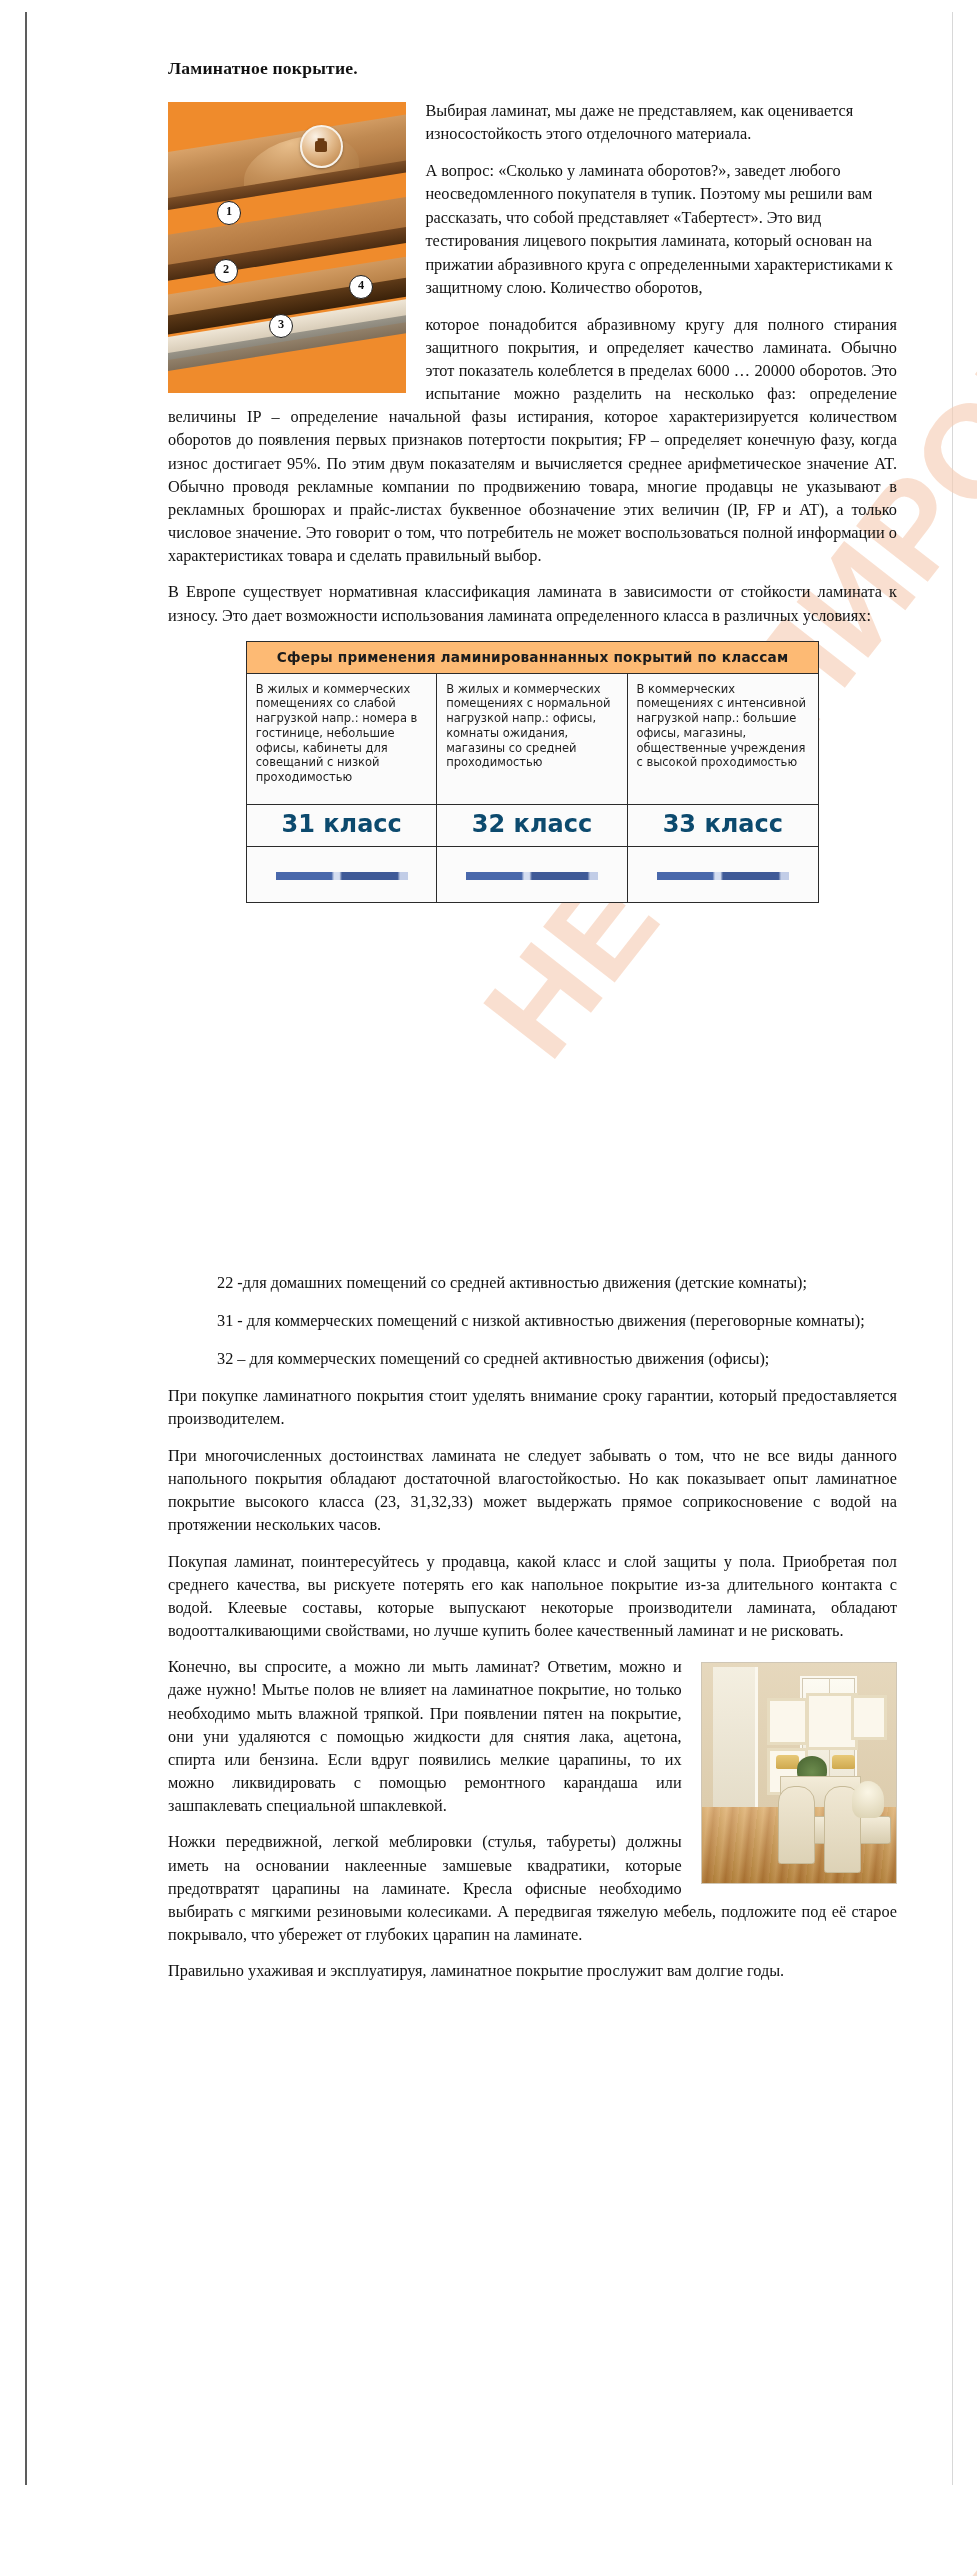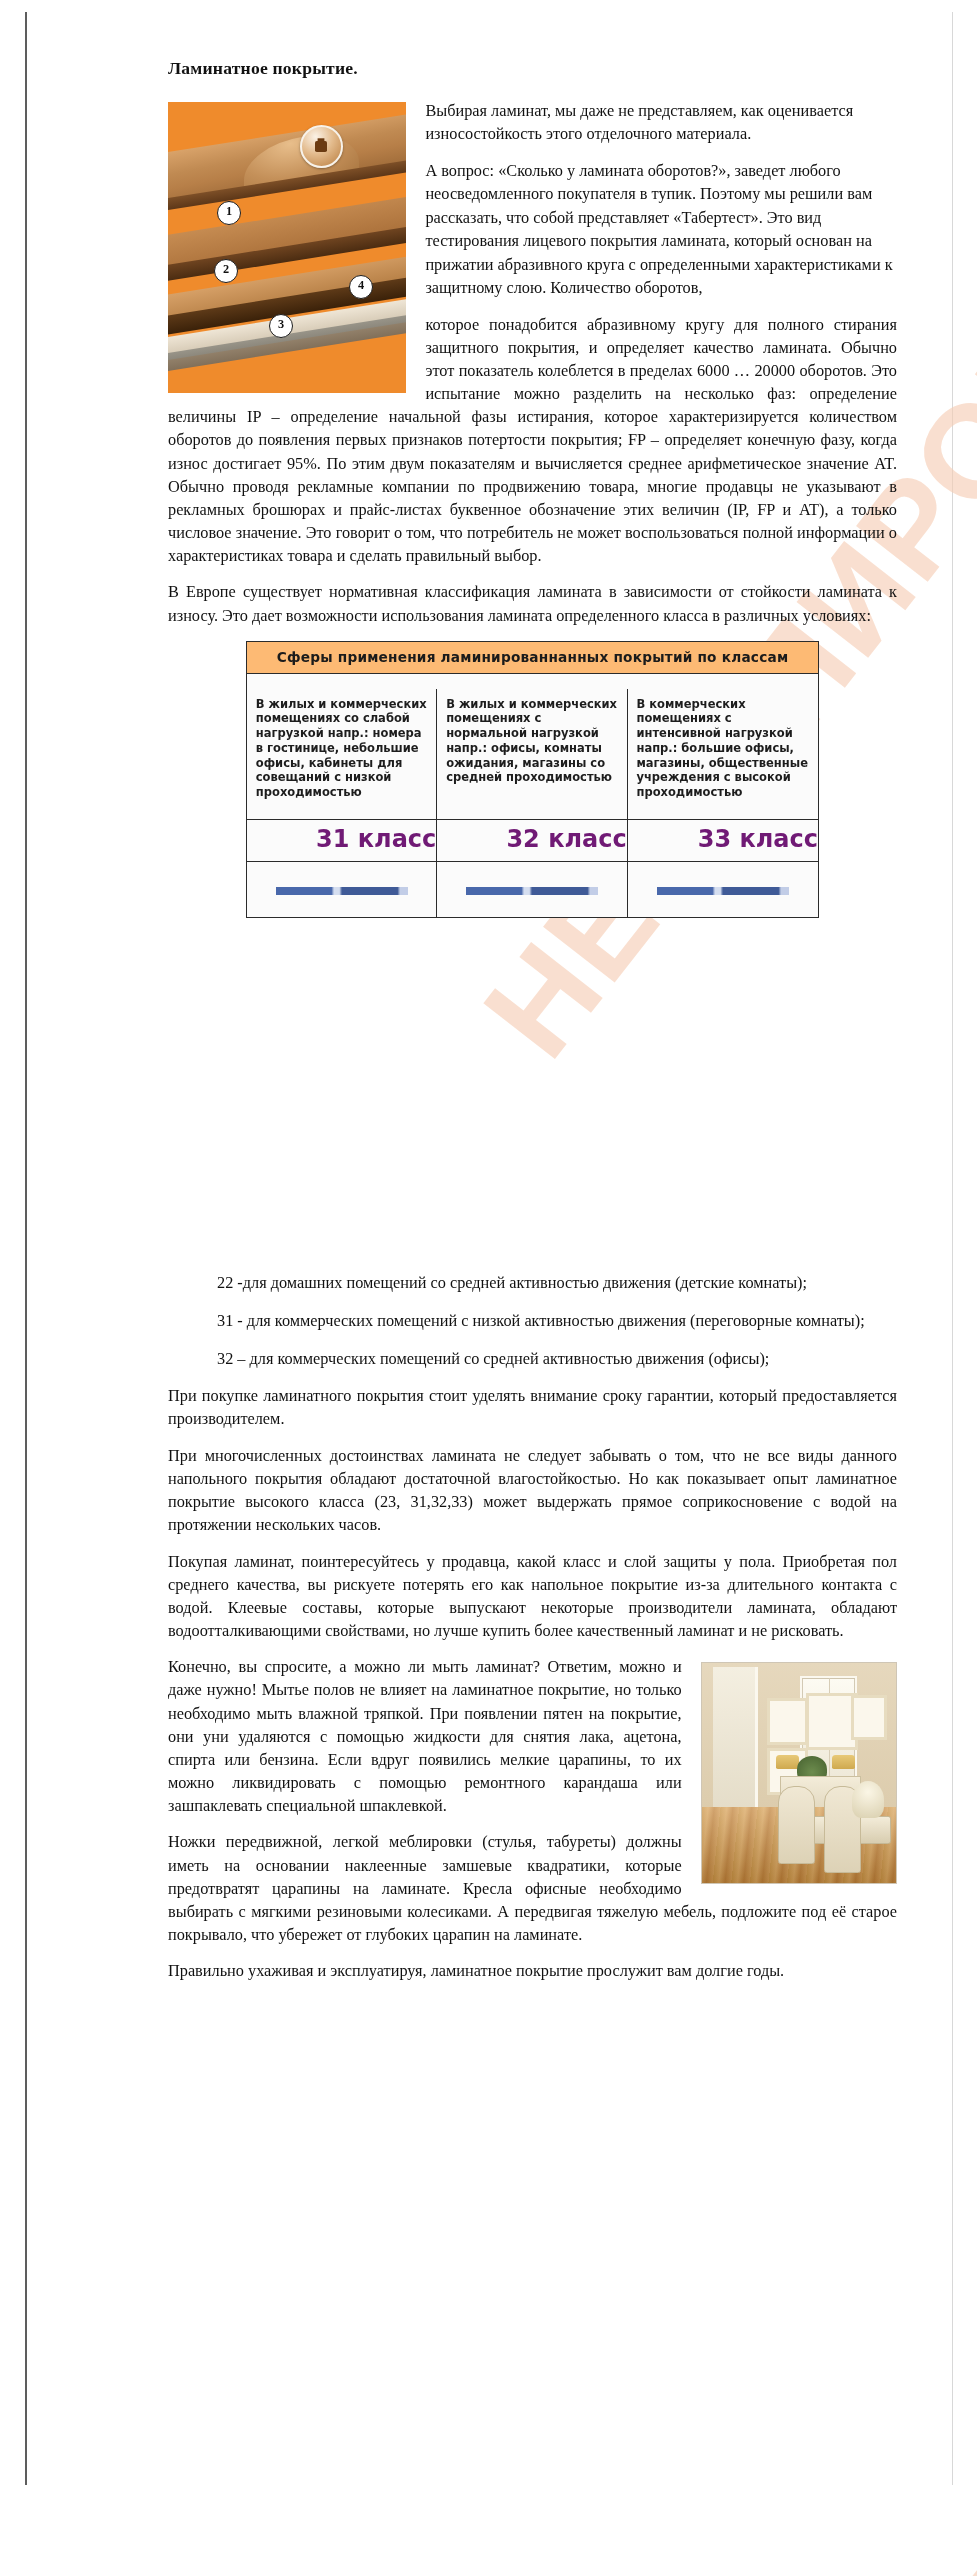--- a/index.html
+++ b/index.html
@@ -188,38 +188,37 @@
     padding:7px 5.3px 8px 5.3px;
     border-bottom:1.8px solid #2b2b2b;
     background:#fdba74;
     letter-spacing:0.2px;
   }
   .tbl-row{ display:flex; }
   .tbl-row.desc > .tbl-cell{
     padding:8px 8.8px 12.3px 8.8px;
     font-size:11.5px;
     line-height:1.28;
-    font-weight:bold;
+    font-weight:normal;
     color:#1d1d1d;
     min-height:130px;
-    margin-top:15px;
   }
   .tbl-cell{
     flex:1 1 33.33%;
     border-right:1.8px solid #2b2b2b;
     box-sizing:border-box;
   }
   .tbl-cell:last-child{ border-right:none; }
   .tbl-row.classes{ border-top:1.8px solid #2b2b2b; border-bottom:1.8px solid #2b2b2b; }
   .tbl-row.classes .tbl-cell{
-    text-align:right;
+    text-align:center;
     font-size:24px;
     font-weight:bold;
     padding:5.3px 0 8px 0;
-    color:#701a75;
+    color:#0c4a6e;
   }
   .tbl-row.icons .tbl-cell{
     height:55px;
     position:relative;
   }
   .icon-stripe{
     position:absolute;
     left:50%;
     top:25px;
     transform:translateX(-50%);

